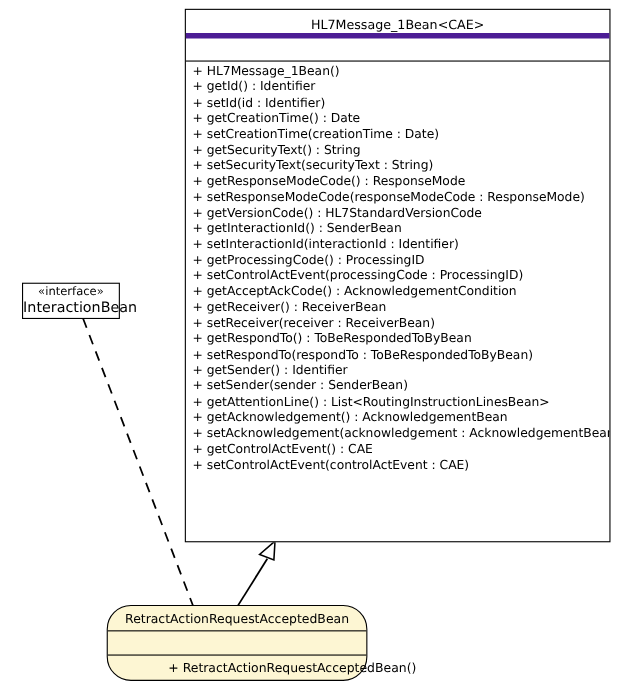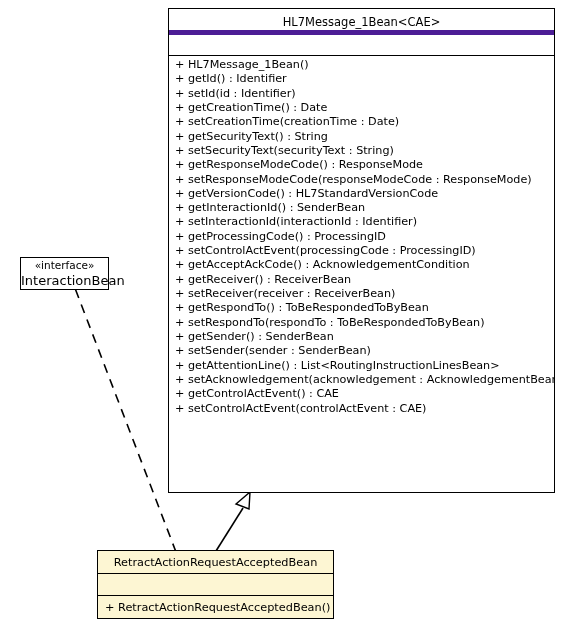--- a/index.html
+++ b/index.html
@@ -87,20 +87,21 @@
     white-space: nowrap;
   }
 
   
   #sub-class {
     left: 97px;
     top: 550px;
     width: 237px;
     height: 69px;
     background: #fdf6d3;
+    border-radius: 22px;
   }
   #sub-class .cls-name {
     height: 23px;
     line-height: 23px;
     text-align: center;
     font-size: 11.3px;
     color: #000000;
     border-bottom: 1px solid #000000;
     box-sizing: border-box;
     white-space: nowrap;
@@ -113,20 +114,21 @@
   }
   #sub-class .cls-ops {
     height: 23px;
   }
   #sub-class .op-row {
     font-size: 11.3px;
     line-height: 23px;
     color: #000000;
     white-space: nowrap;
     padding-left: 7px;
+    margin-left: 48px;
   }
 </style>
 </head>
 <body>
 
 <svg id="diagram-canvas" viewBox="0 0 575 629" xmlns="http://www.w3.org/2000/svg">
 
   <g>
     <line x1="176" y1="552" x2="73" y2="283" stroke="#000000" stroke-width="1.6" stroke-dasharray="9,7"></line>
     <polygon points="67,266 60,284 75,281" fill="#ffffff" stroke="#000000" stroke-width="1.4"></polygon>
@@ -154,23 +156,24 @@
     <div class="op-row">+ getVersionCode() : HL7StandardVersionCode</div>
     <div class="op-row">+ getInteractionId() : SenderBean</div>
     <div class="op-row">+ setInteractionId(interactionId : Identifier)</div>
     <div class="op-row">+ getProcessingCode() : ProcessingID</div>
     <div class="op-row">+ setControlActEvent(processingCode : ProcessingID)</div>
     <div class="op-row">+ getAcceptAckCode() : AcknowledgementCondition</div>
     <div class="op-row">+ getReceiver() : ReceiverBean</div>
     <div class="op-row">+ setReceiver(receiver : ReceiverBean)</div>
     <div class="op-row">+ getRespondTo() : ToBeRespondedToByBean</div>
     <div class="op-row">+ setRespondTo(respondTo : ToBeRespondedToByBean)</div>
-    <div class="op-row">+ getSender() : SenderBean</div>
+    <div class="op-row">+ getSender() : Identifier</div>
     <div class="op-row">+ setSender(sender : SenderBean)</div>
     <div class="op-row">+ getAttentionLine() : List&lt;RoutingInstructionLinesBean&gt;</div>
+    <div class="op-row">+ getAcknowledgement() : AcknowledgementBean</div>
     <div class="op-row">+ setAcknowledgement(acknowledgement : AcknowledgementBean)</div>
     <div class="op-row">+ getControlActEvent() : CAE</div>
     <div class="op-row">+ setControlActEvent(controlActEvent : CAE)</div>
   </div>
 </div>
 
 <div class="uml-box" id="interface-box">
   <div class="iface-stereo">«interface»</div>
   <div class="iface-name">InteractionBean</div>
 </div>

